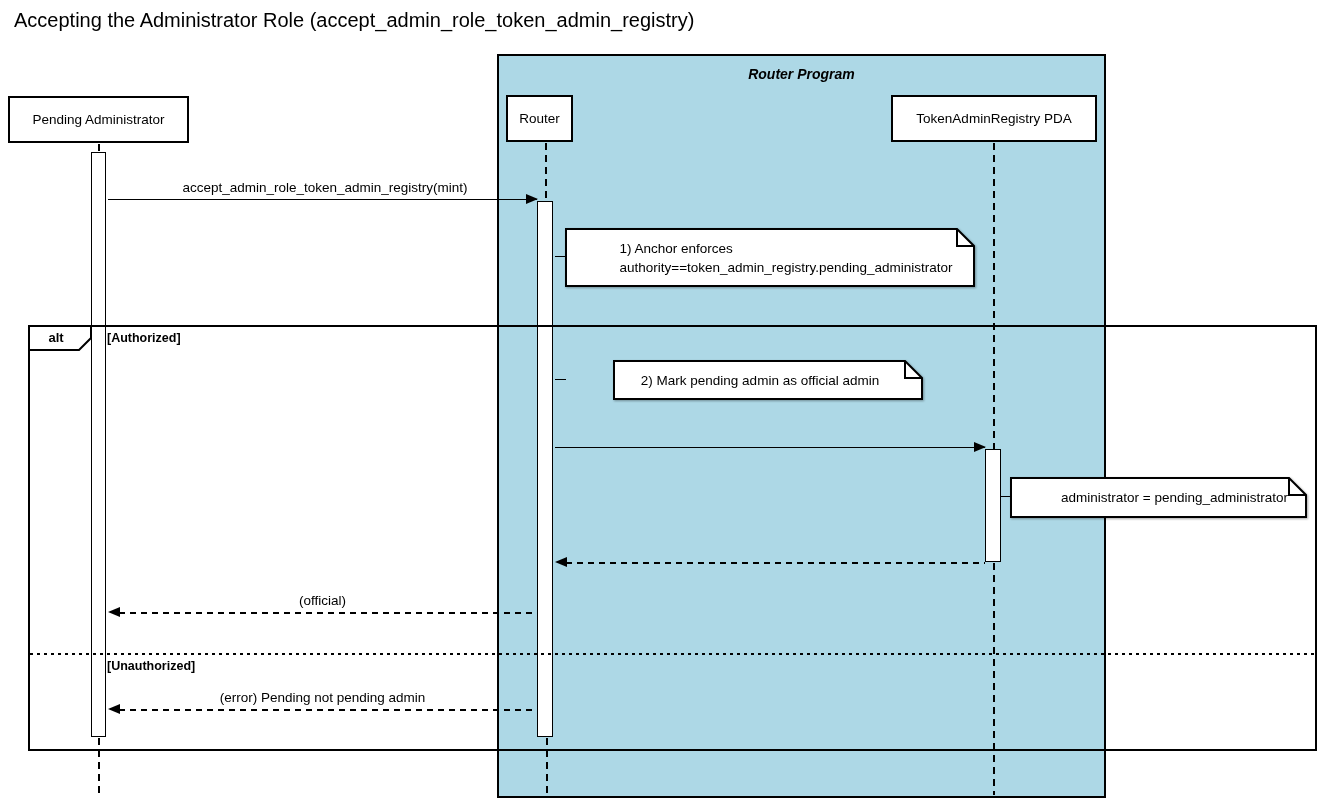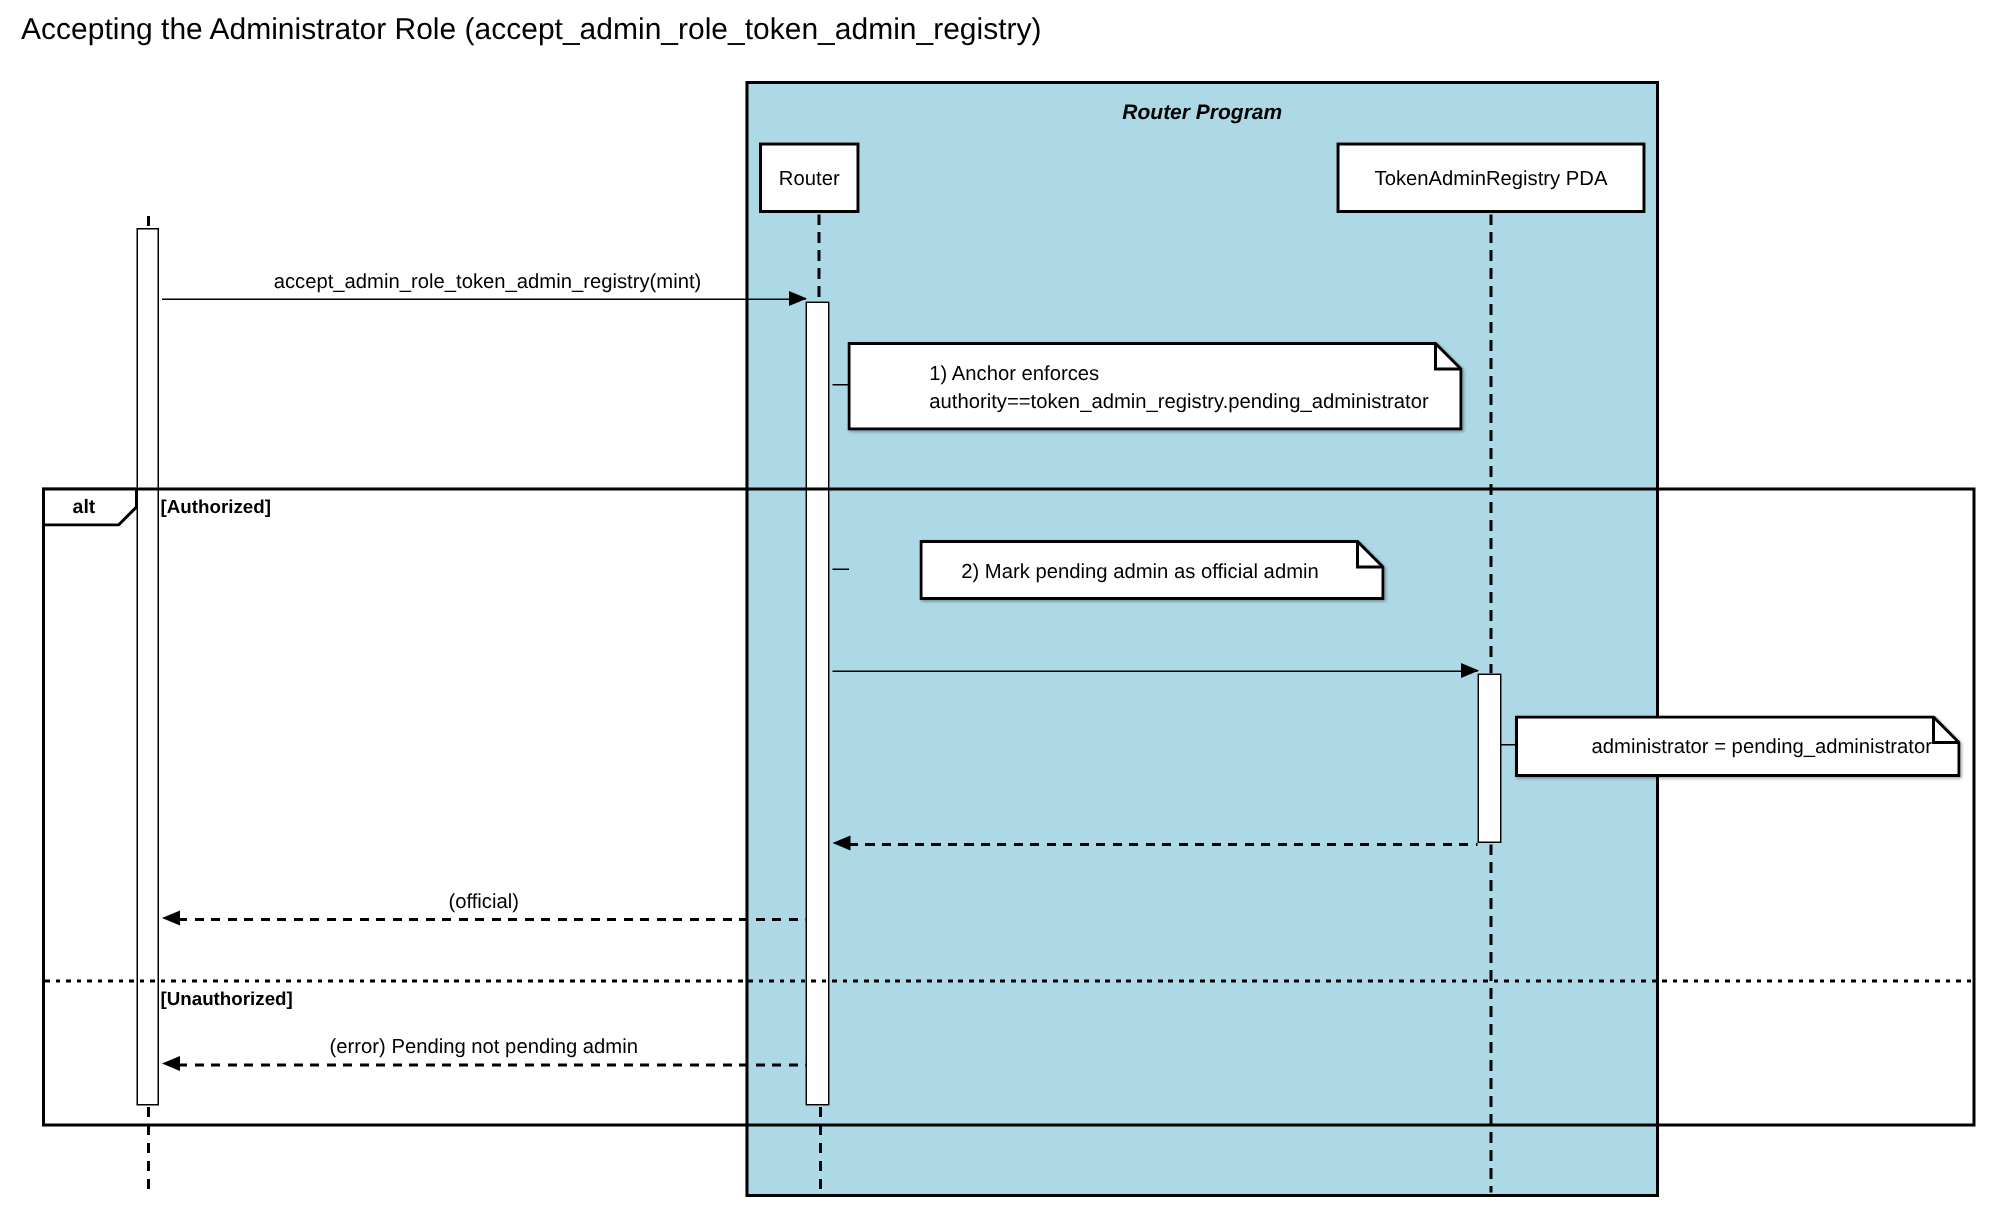--- a/index.html
+++ b/index.html
@@ -126,20 +126,23 @@
   <div class="abs lifeline ll-pa-lower"></div>
   <div class="abs lifeline ll-router-upper"></div>
   <div class="abs lifeline ll-router-lower"></div>
   <div class="abs lifeline ll-registry-upper"></div>
   <div class="abs lifeline ll-registry-lower"></div>
 
   <div class="abs activation act-pa"></div>
   <div class="abs activation act-router"></div>
   <div class="abs activation act-registry"></div>
 
+  <div class="abs pbox pbox-pa">
+    <span>Pending Administrator</span>
+  </div>
   <div class="abs pbox pbox-router">
     <span>Router</span>
   </div>
   <div class="abs pbox pbox-registry">
     <span>TokenAdminRegistry PDA</span>
   </div>
 
   <div class="abs mlabel ml-1">accept_admin_role_token_admin_registry(mint)</div>
   <div class="abs solid-line line-m1"></div>
   <div class="abs arrow-r ar-m1"></div>

